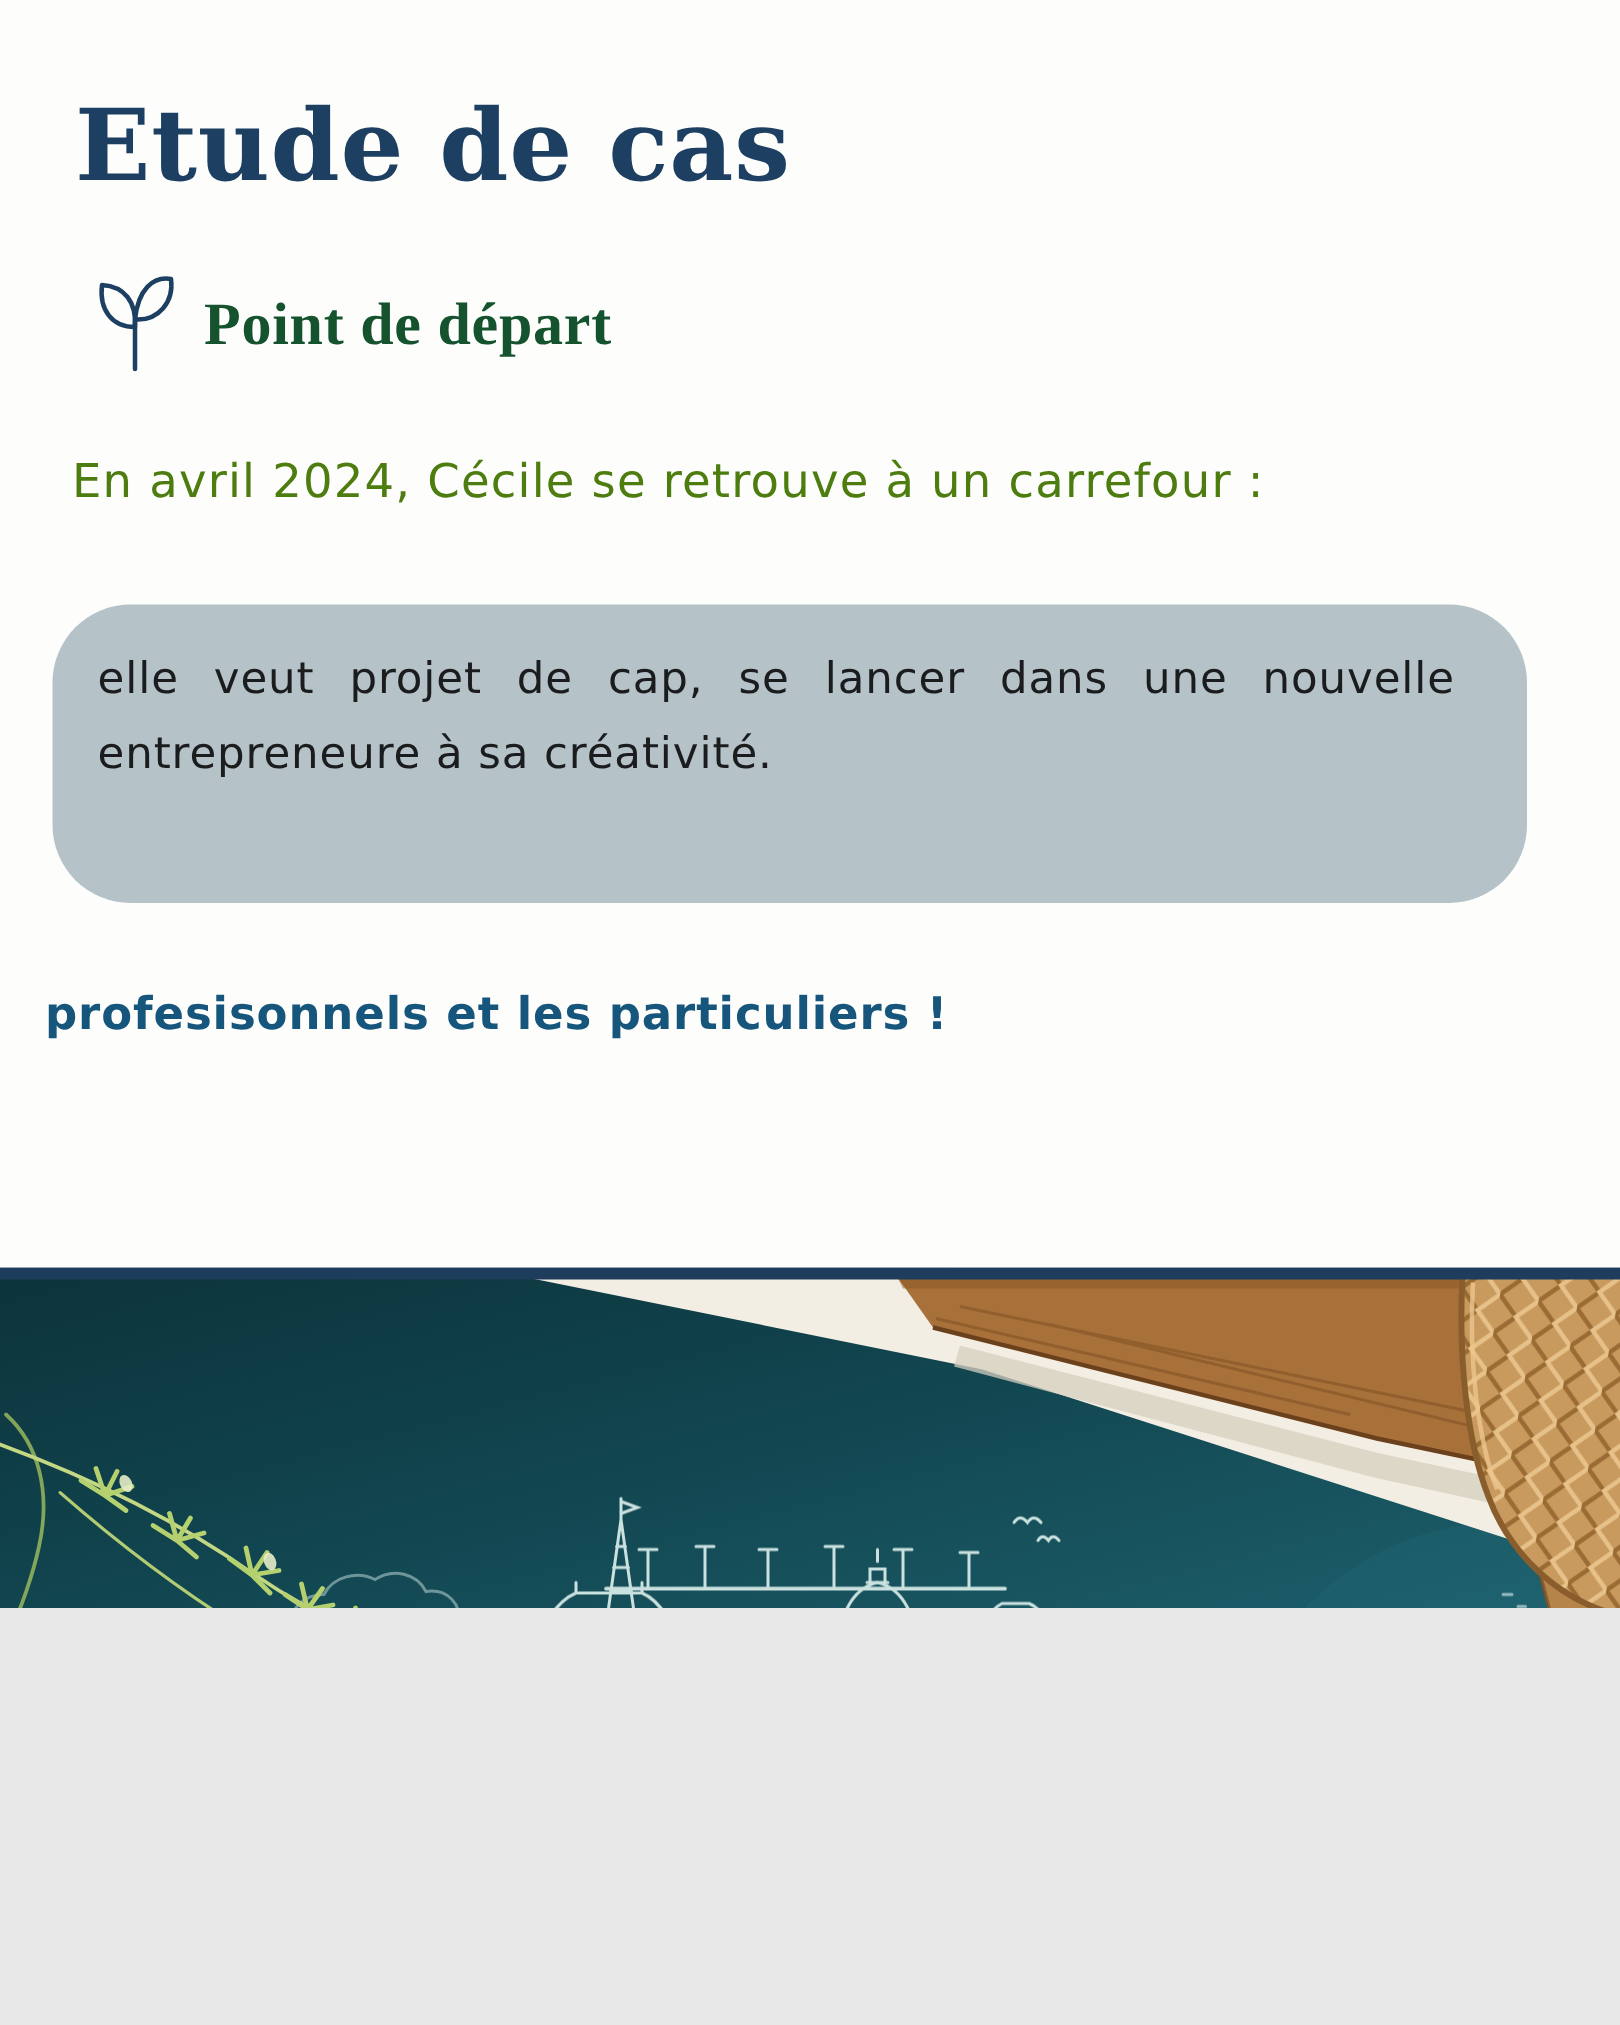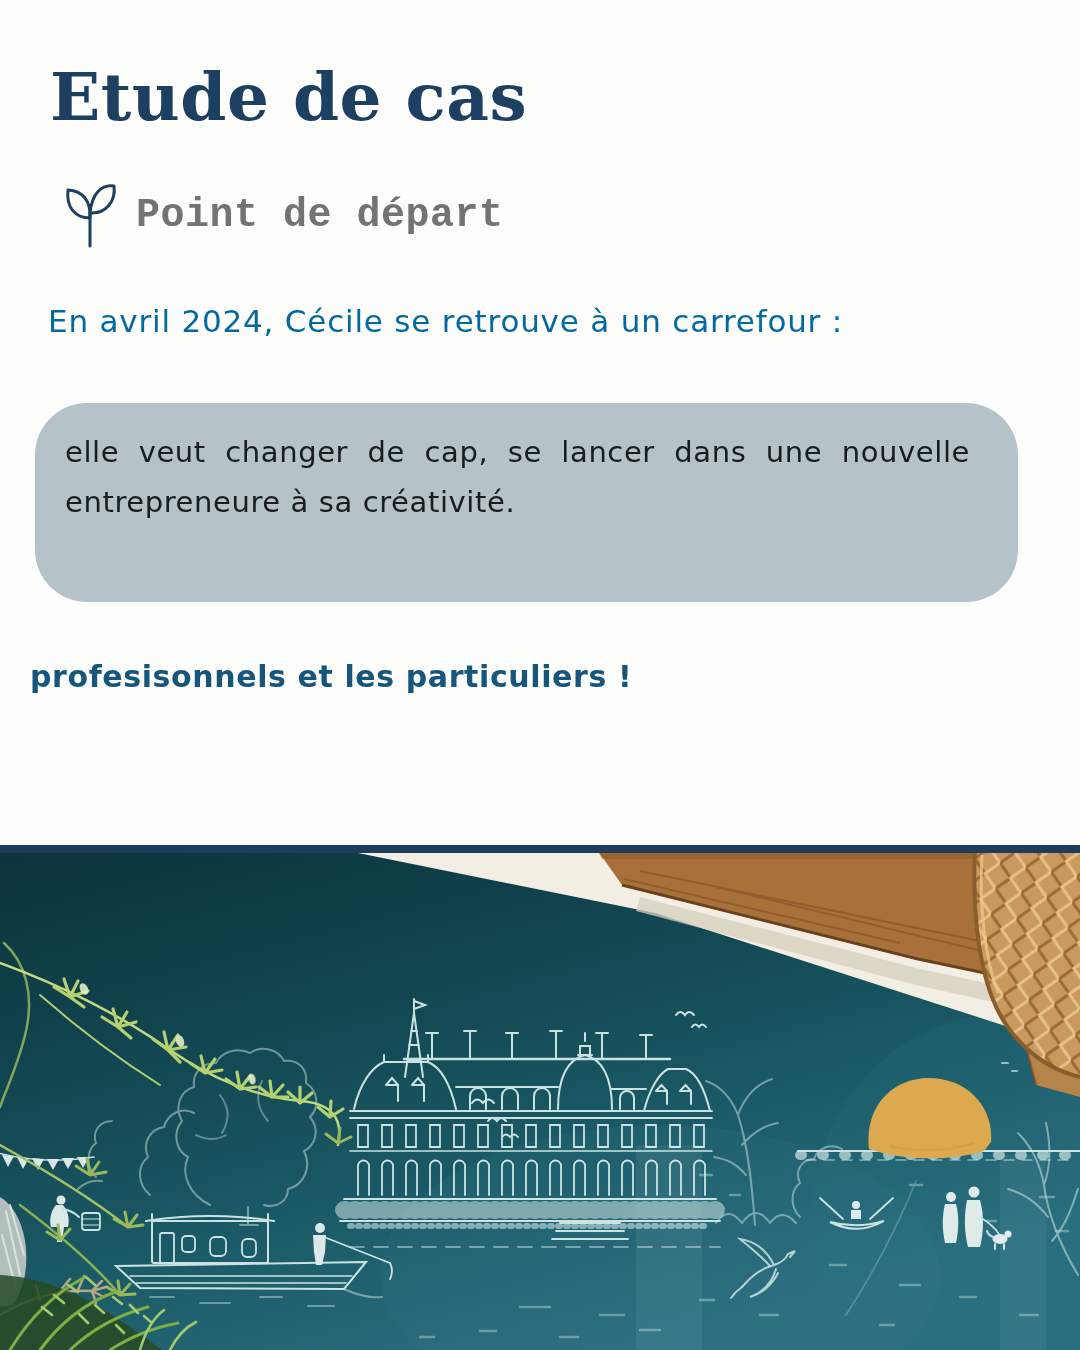--- a/index.html
+++ b/index.html
@@ -1,35 +1,35 @@
 <!DOCTYPE html>
 <html><head>
 <meta charset="utf-8">
 <style>
   html,body{margin:0;padding:0;background:#e8e8e8;}
   .page{
-    position:relative;width:1080px;height:1350px;background:#fdfdfc;
+    position:relative;width:1080px;height:1072px;background:#fdfdfc;
     overflow:hidden;font-family:"DejaVu Sans",sans-serif;margin:0 auto;
   }
   .page-title{
     position:absolute;left:50px;top:58px;margin:0;
     font-family:"DejaVu Serif","Liberation Serif",serif;
     font-size:66px;font-weight:700;color:#1d3f61;letter-spacing:0.5px;
   }
   .section-row{
     position:absolute;left:62px;top:180px;display:flex;align-items:center;gap:18px;
   }
   .sprout{width:56px;height:70px;flex:0 0 auto;}
   .section-title{
-    margin:0;font-family:Liberation Mono, monospace;
-    font-size:40px;font-weight:600;color:#737373;letter-spacing:0.5px;
+    margin:0;font-family:Liberation Serif, serif;
+    font-size:40px;font-weight:600;color:#14532d;letter-spacing:0.5px;
   }
   .intro{
     position:absolute;left:48px;top:303px;width:960px;margin:0;
-    font-size:31px;color:#0369a1;letter-spacing:0.8px;
+    font-size:31px;color:#4d7c0f;letter-spacing:0.8px;
   }
   .quote-box{
     position:absolute;left:35px;top:403px;width:983px;height:199px;
     background:#b5c3c9;border-radius:52px;box-sizing:border-box;
     padding:24px 48px 0 30px;
   }
   .qline{
     font-size:29px;color:#1b1c1e;line-height:50px;letter-spacing:0.6px;
     text-align:justify;text-align-last:justify;white-space:normal;
   }
@@ -62,21 +62,21 @@
         <path d="M28,38 C13,38 4,27 6,10 C21,11 29,21 28,38 Z"></path>
         <path d="M28,33 C30,13 40,4 52,6 C54,21 44,34 28,33 Z"></path>
       </g>
     </svg>
     <h2 class="section-title">Point de départ</h2>
   </div>
 
   <p class="intro">En avril 2024, Cécile se retrouve à un carrefour :</p>
 
   <div class="quote-box">
-    <div class="qline">elle veut changer de cap, se lancer dans une nouvelle</div>
+    <div class="qline">elle veut projet de cap, se lancer dans une nouvelle</div>
     <div class="qline last">entrepreneure à sa créativité.</div>
   </div>
 
   <div class="body-par">
     <div class="bline last"><span class="bold-accent">profesisonnels et les particuliers !</span></div>
   </div>
 
   <div class="photo">
     <svg viewBox="0 0 1080 505" preserveAspectRatio="none">
       <defs>

